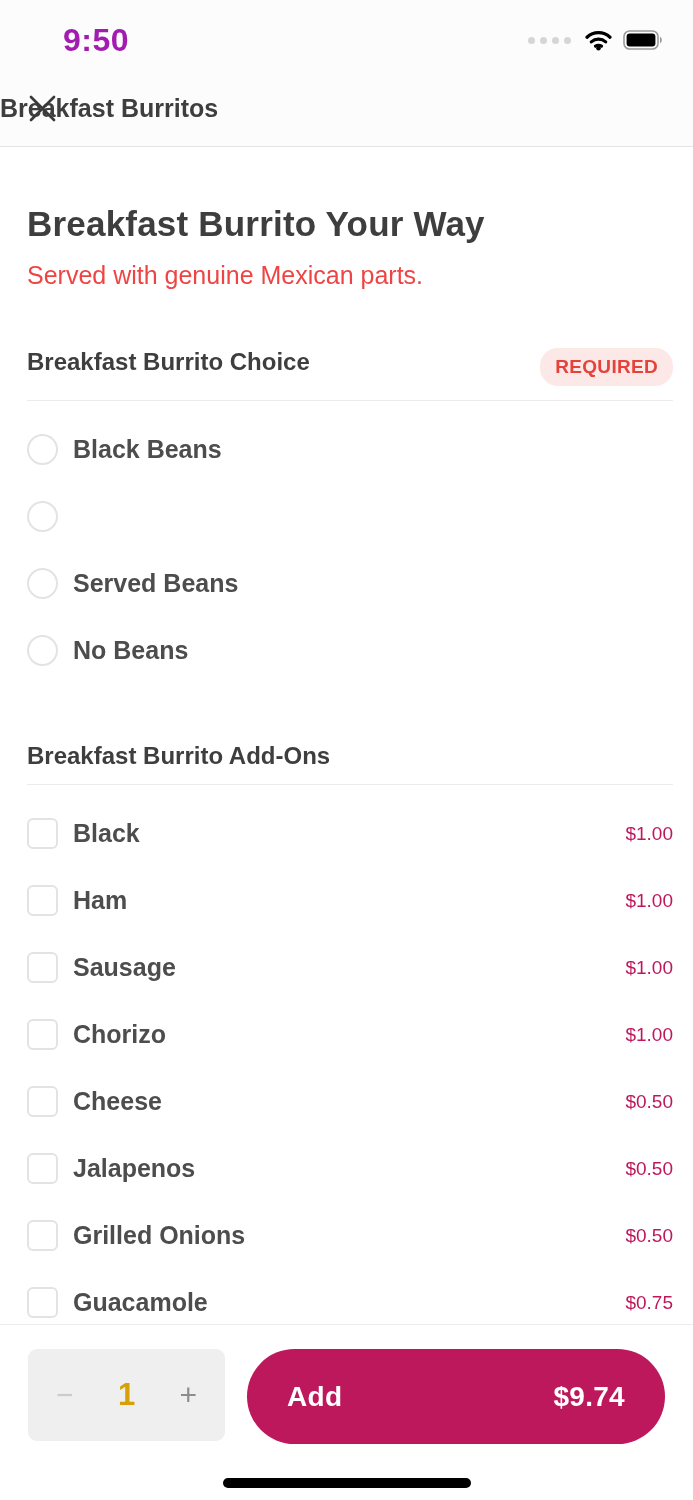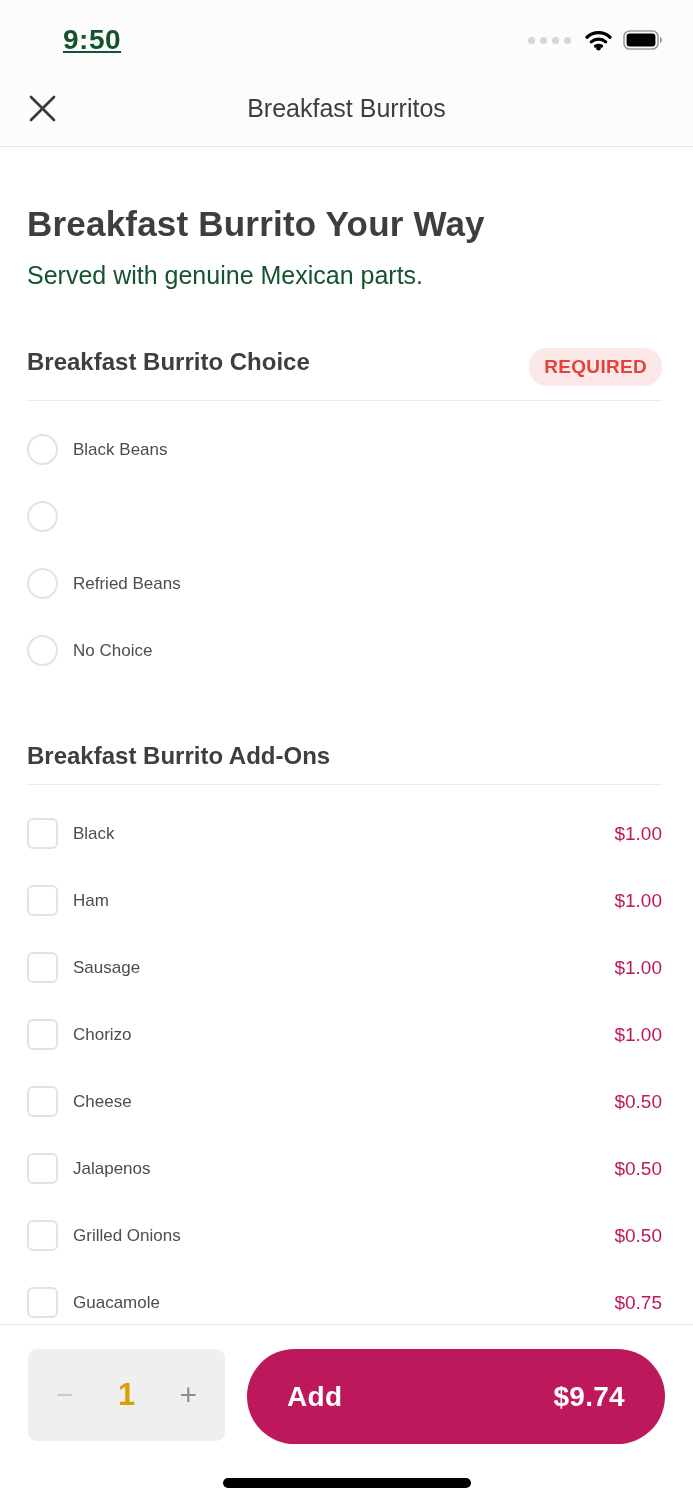--- a/index.html
+++ b/index.html
@@ -23,25 +23,24 @@
     border-bottom: 1px solid #e4e4e4;
   }
   .status-bar {
     height: 70px;
     display: flex;
     align-items: center;
     justify-content: space-between;
     padding: 10px 30px 0 63px;
   }
   .time {
-    font-size: 28px;
-    font-weight: 700;
-    color: #14532d;
+    font-size: 32px;
+    font-weight: 700;
+    color: #a21caf;
     letter-spacing: 0.5px;
-    text-decoration: underline;
   }
   .status-icons {
     display: flex;
     align-items: center;
     gap: 11px;
   }
   .signal-dots { display: flex; gap: 5px; align-items: center; margin-right: 3px; }
   .signal-dots i {
     width: 7px; height: 7px;
     border-radius: 50%;
@@ -63,42 +62,41 @@
     background: none;
     border: none;
     display: flex;
     align-items: center;
     justify-content: flex-start;
     cursor: pointer;
     padding: 0;
   }
   .nav-title {
     width: 100%;
-    text-align: center;
     font-size: 25px;
-    font-weight: 400;
+    font-weight: 700;
     color: #3e3e3e;
   }
 
   
   .content {
-    padding: 0 31px 0 27px;
+    padding: 0 20px 0 27px;
     margin-top: 44px;
   }
   .item-title {
     margin-top: 57px;
     font-size: 35px;
     font-weight: 700;
     color: #3e3e3e;
     letter-spacing: 0.2px;
   }
   .item-desc {
     margin-top: 17px;
     font-size: 25px;
-    color: #14532d;
+    color: #ef4444;
   }
   .section { margin-top: 0; }
   .section-head {
     margin-top: 58px;
     display: flex;
     align-items: flex-start;
     justify-content: space-between;
   }
   .section-title {
     font-size: 24px;
@@ -129,23 +127,24 @@
   .control {
     width: 31px; height: 31px;
     border: 2px solid #e3e3e3;
     background: #ffffff;
     flex: 0 0 auto;
   }
   .control.radio { border-radius: 50%; }
   .control.checkbox { border-radius: 6px; }
   .option-label {
     margin-left: 15px;
-    font-size: 17px;
+    font-size: 25px;
     color: #4d4d4d;
     flex: 1 1 auto;
+    font-weight: bold;
   }
   .option-price {
     font-size: 19px;
     color: #be185d;
   }
 
   
   .bottom-bar {
     position: absolute;
     left: 0; right: 0; bottom: 0;
@@ -271,25 +270,25 @@
           <div class="options">
             <div class="option-row">
               <span class="control radio"></span>
               <span class="option-label">Black Beans</span>
             </div>
             <div class="option-row">
               <span class="control radio"></span>
             </div>
             <div class="option-row">
               <span class="control radio"></span>
-              <span class="option-label">Refried Beans</span>
+              <span class="option-label">Served Beans</span>
             </div>
             <div class="option-row">
               <span class="control radio"></span>
-              <span class="option-label">No Choice</span>
+              <span class="option-label">No Beans</span>
             </div>
           </div>
         </div>
         <div class="section">
           <div class="section-head">
             <span class="section-title">Breakfast Burrito Add-Ons</span>
           </div>
           <div class="divider"></div>
           <div class="options">
             <div class="option-row">

